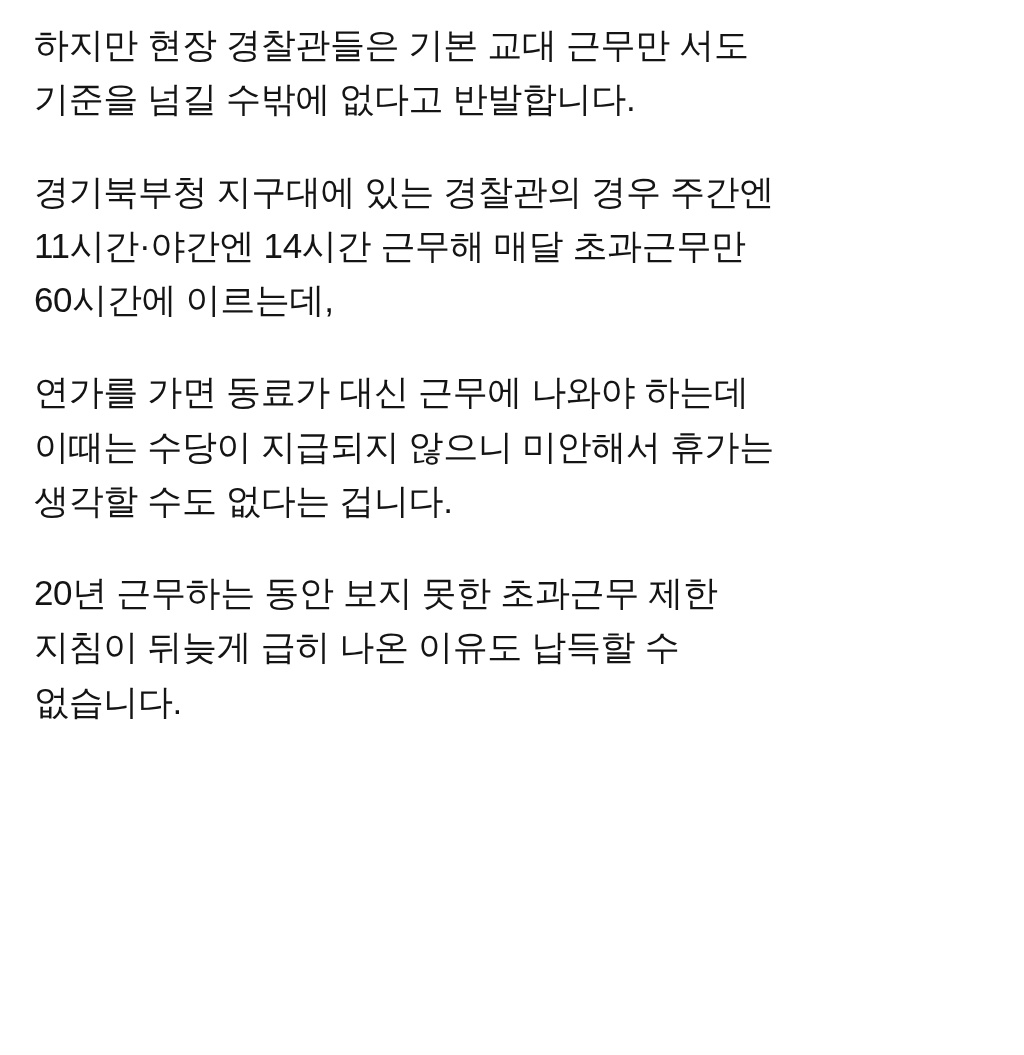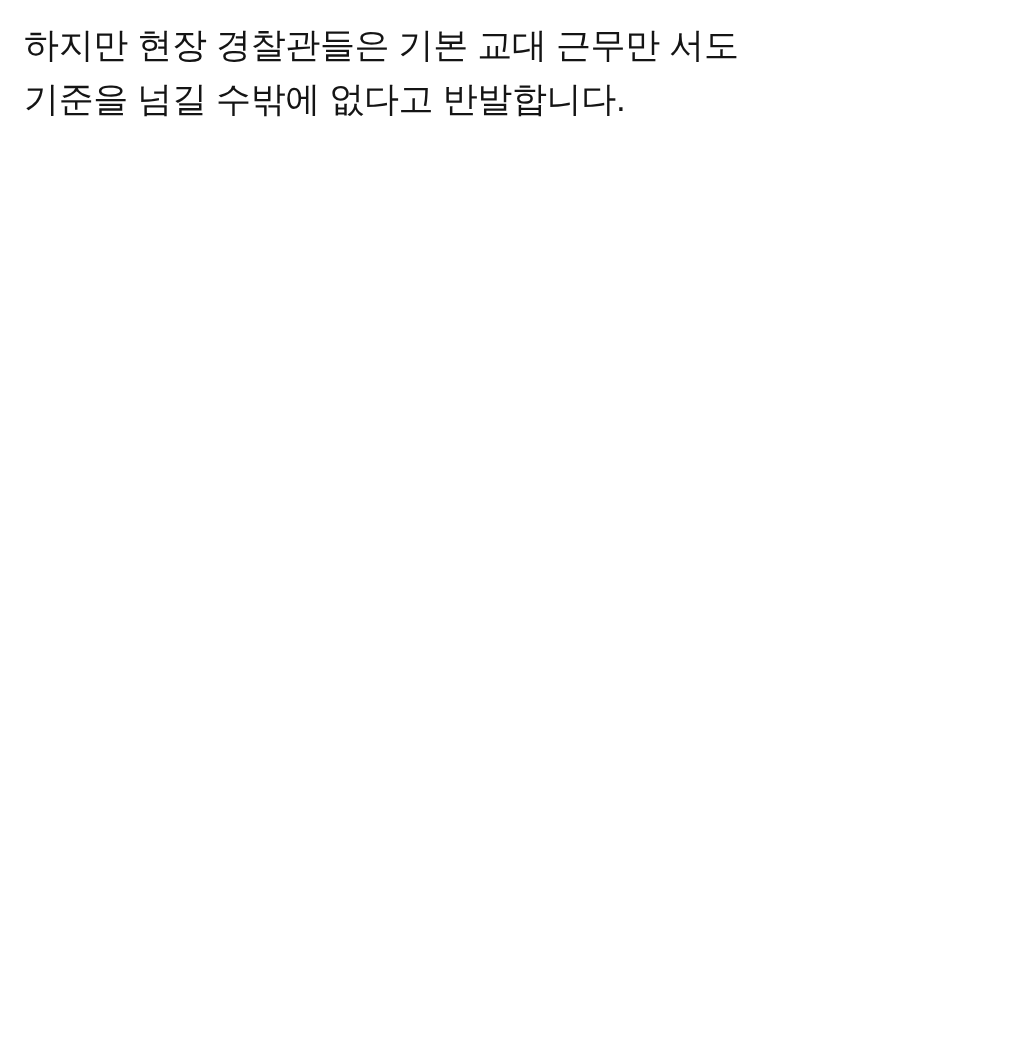--- a/index.html
+++ b/index.html
@@ -7,21 +7,21 @@
     padding: 0;
     background: #ffffff;
   }
   body {
     width: 1024px;
     min-height: 1055px;
     font-family: "Liberation Sans", "DejaVu Sans", sans-serif;
     color: #1a1a1a;
   }
   .article {
-    padding: 18px 30px 0 24px;
+    padding: 18px 30px 0 34px;
     box-sizing: border-box;
     width: 811px;
   }
   .para {
     font-size: 35px;
     line-height: 1.55;
     letter-spacing: -0.01em;
     margin: 0 0 38px 0;
     color: #141414;
     word-break: keep-all;
@@ -29,13 +29,16 @@
   }
   .para:last-child {
     margin-bottom: 0;
   }
 </style>
 </head>
 <body>
 
 <div class="article">
   <p class="para">하지만 현장 경찰관들은 기본 교대 근무만 서도 기준을 넘길 수밖에 없다고 반발합니다.</p>
+  <p class="para">경기북부청 지구대에 있는 경찰관의 경우 주간엔 11시간·야간엔 14시간 근무해 매달 초과근무만 60시간에 이르는데,</p>
+  <p class="para">연가를 가면 동료가 대신 근무에 나와야 하는데 이때는 수당이 지급되지 않으니 미안해서 휴가는 생각할 수도 없다는 겁니다.</p>
+  <p class="para">20년 근무하는 동안 보지 못한 초과근무 제한 지침이 뒤늦게 급히 나온 이유도 납득할 수 없습니다.</p>
 </div>
 
 </body></html>

